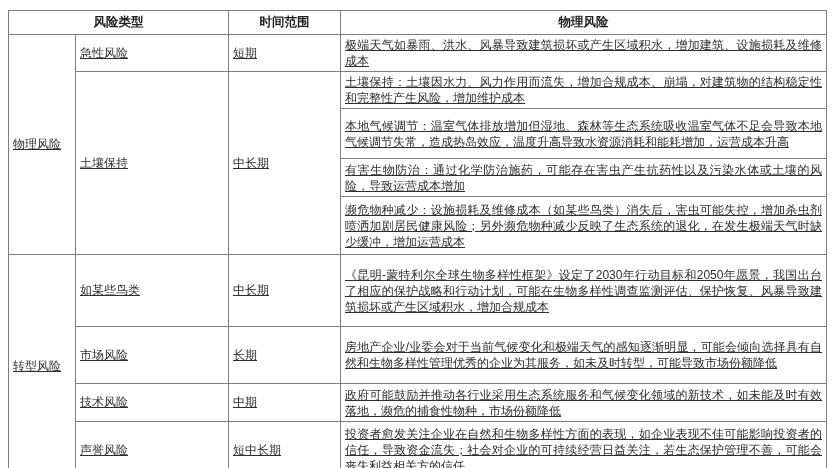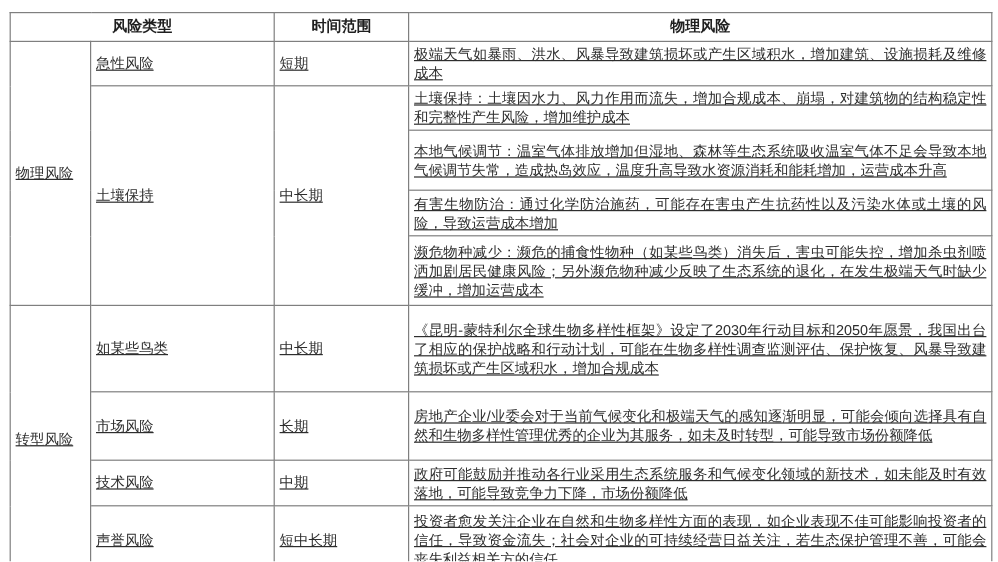--- a/index.html
+++ b/index.html
@@ -89,37 +89,37 @@
         <td class="center" rowspan="4">中长期</td>
         <td class="desc">土壤保持：土壤因水力、风力作用而流失，增加合规成本、崩塌，对建筑物的结构稳定性和完整性产生风险，增加维护成本</td>
       </tr>
       <tr class="h50">
         <td class="desc">本地气候调节：温室气体排放增加但湿地、森林等生态系统吸收温室气体不足会导致本地气候调节失常，造成热岛效应，温度升高导致水资源消耗和能耗增加，运营成本升高</td>
       </tr>
       <tr class="h38">
         <td class="desc">有害生物防治：通过化学防治施药，可能存在害虫产生抗药性以及污染水体或土壤的风险，导致运营成本增加</td>
       </tr>
       <tr class="h58">
-        <td class="desc">濒危物种减少：濒危的捕食性物种（如某些鸟类）消失后，害虫可能失控，增加杀虫剂喷洒加剧居民健康风险；另外濒危物种减少反映了生态系统的退化，在发生极端天气时缺少缓冲，增加运营成本</td>
+        <td class="desc">濒危物种减少：设施损耗及维修成本（如某些鸟类）消失后，害虫可能失控，增加杀虫剂喷洒加剧居民健康风险；另外濒危物种减少反映了生态系统的退化，在发生极端天气时缺少缓冲，增加运营成本</td>
       </tr>
       <tr class="h72">
         <td class="center" rowspan="4">转型风险</td>
         <td class="center">如某些鸟类</td>
         <td class="center">中长期</td>
         <td class="desc">《昆明-蒙特利尔全球生物多样性框架》设定了2030年行动目标和2050年愿景，我国出台了相应的保护战略和行动计划，可能在生物多样性调查监测评估、保护恢复、风暴导致建筑损坏或产生区域积水，增加合规成本</td>
       </tr>
       <tr class="h53">
         <td class="center">市场风险</td>
         <td class="center">长期</td>
         <td class="desc">房地产企业/业委会对于当前气候变化和极端天气的感知逐渐明显，可能会倾向选择具有自然和生物多样性管理优秀的企业为其服务，如未及时转型，可能导致市场份额降低</td>
       </tr>
       <tr class="h38">
         <td class="center">技术风险</td>
         <td class="center">中期</td>
-        <td class="desc">政府可能鼓励并推动各行业采用生态系统服务和气候变化领域的新技术，如未能及时有效落地，可能导致竞争力下降，市场份额降低</td>
+        <td class="desc">政府可能鼓励并推动各行业采用生态系统服务和气候变化领域的新技术，如未能及时有效落地，濒危的捕食性物种，市场份额降低</td>
       </tr>
       <tr class="h53">
         <td class="center">声誉风险</td>
         <td class="center">短中长期</td>
         <td class="desc">投资者愈发关注企业在自然和生物多样性方面的表现，如企业表现不佳可能影响投资者的信任，导致资金流失；社会对企业的可持续经营日益关注，若生态保护管理不善，可能会丧失利益相关方的信任</td>
       </tr>
     </tbody>
   </table>
 </div>
 

